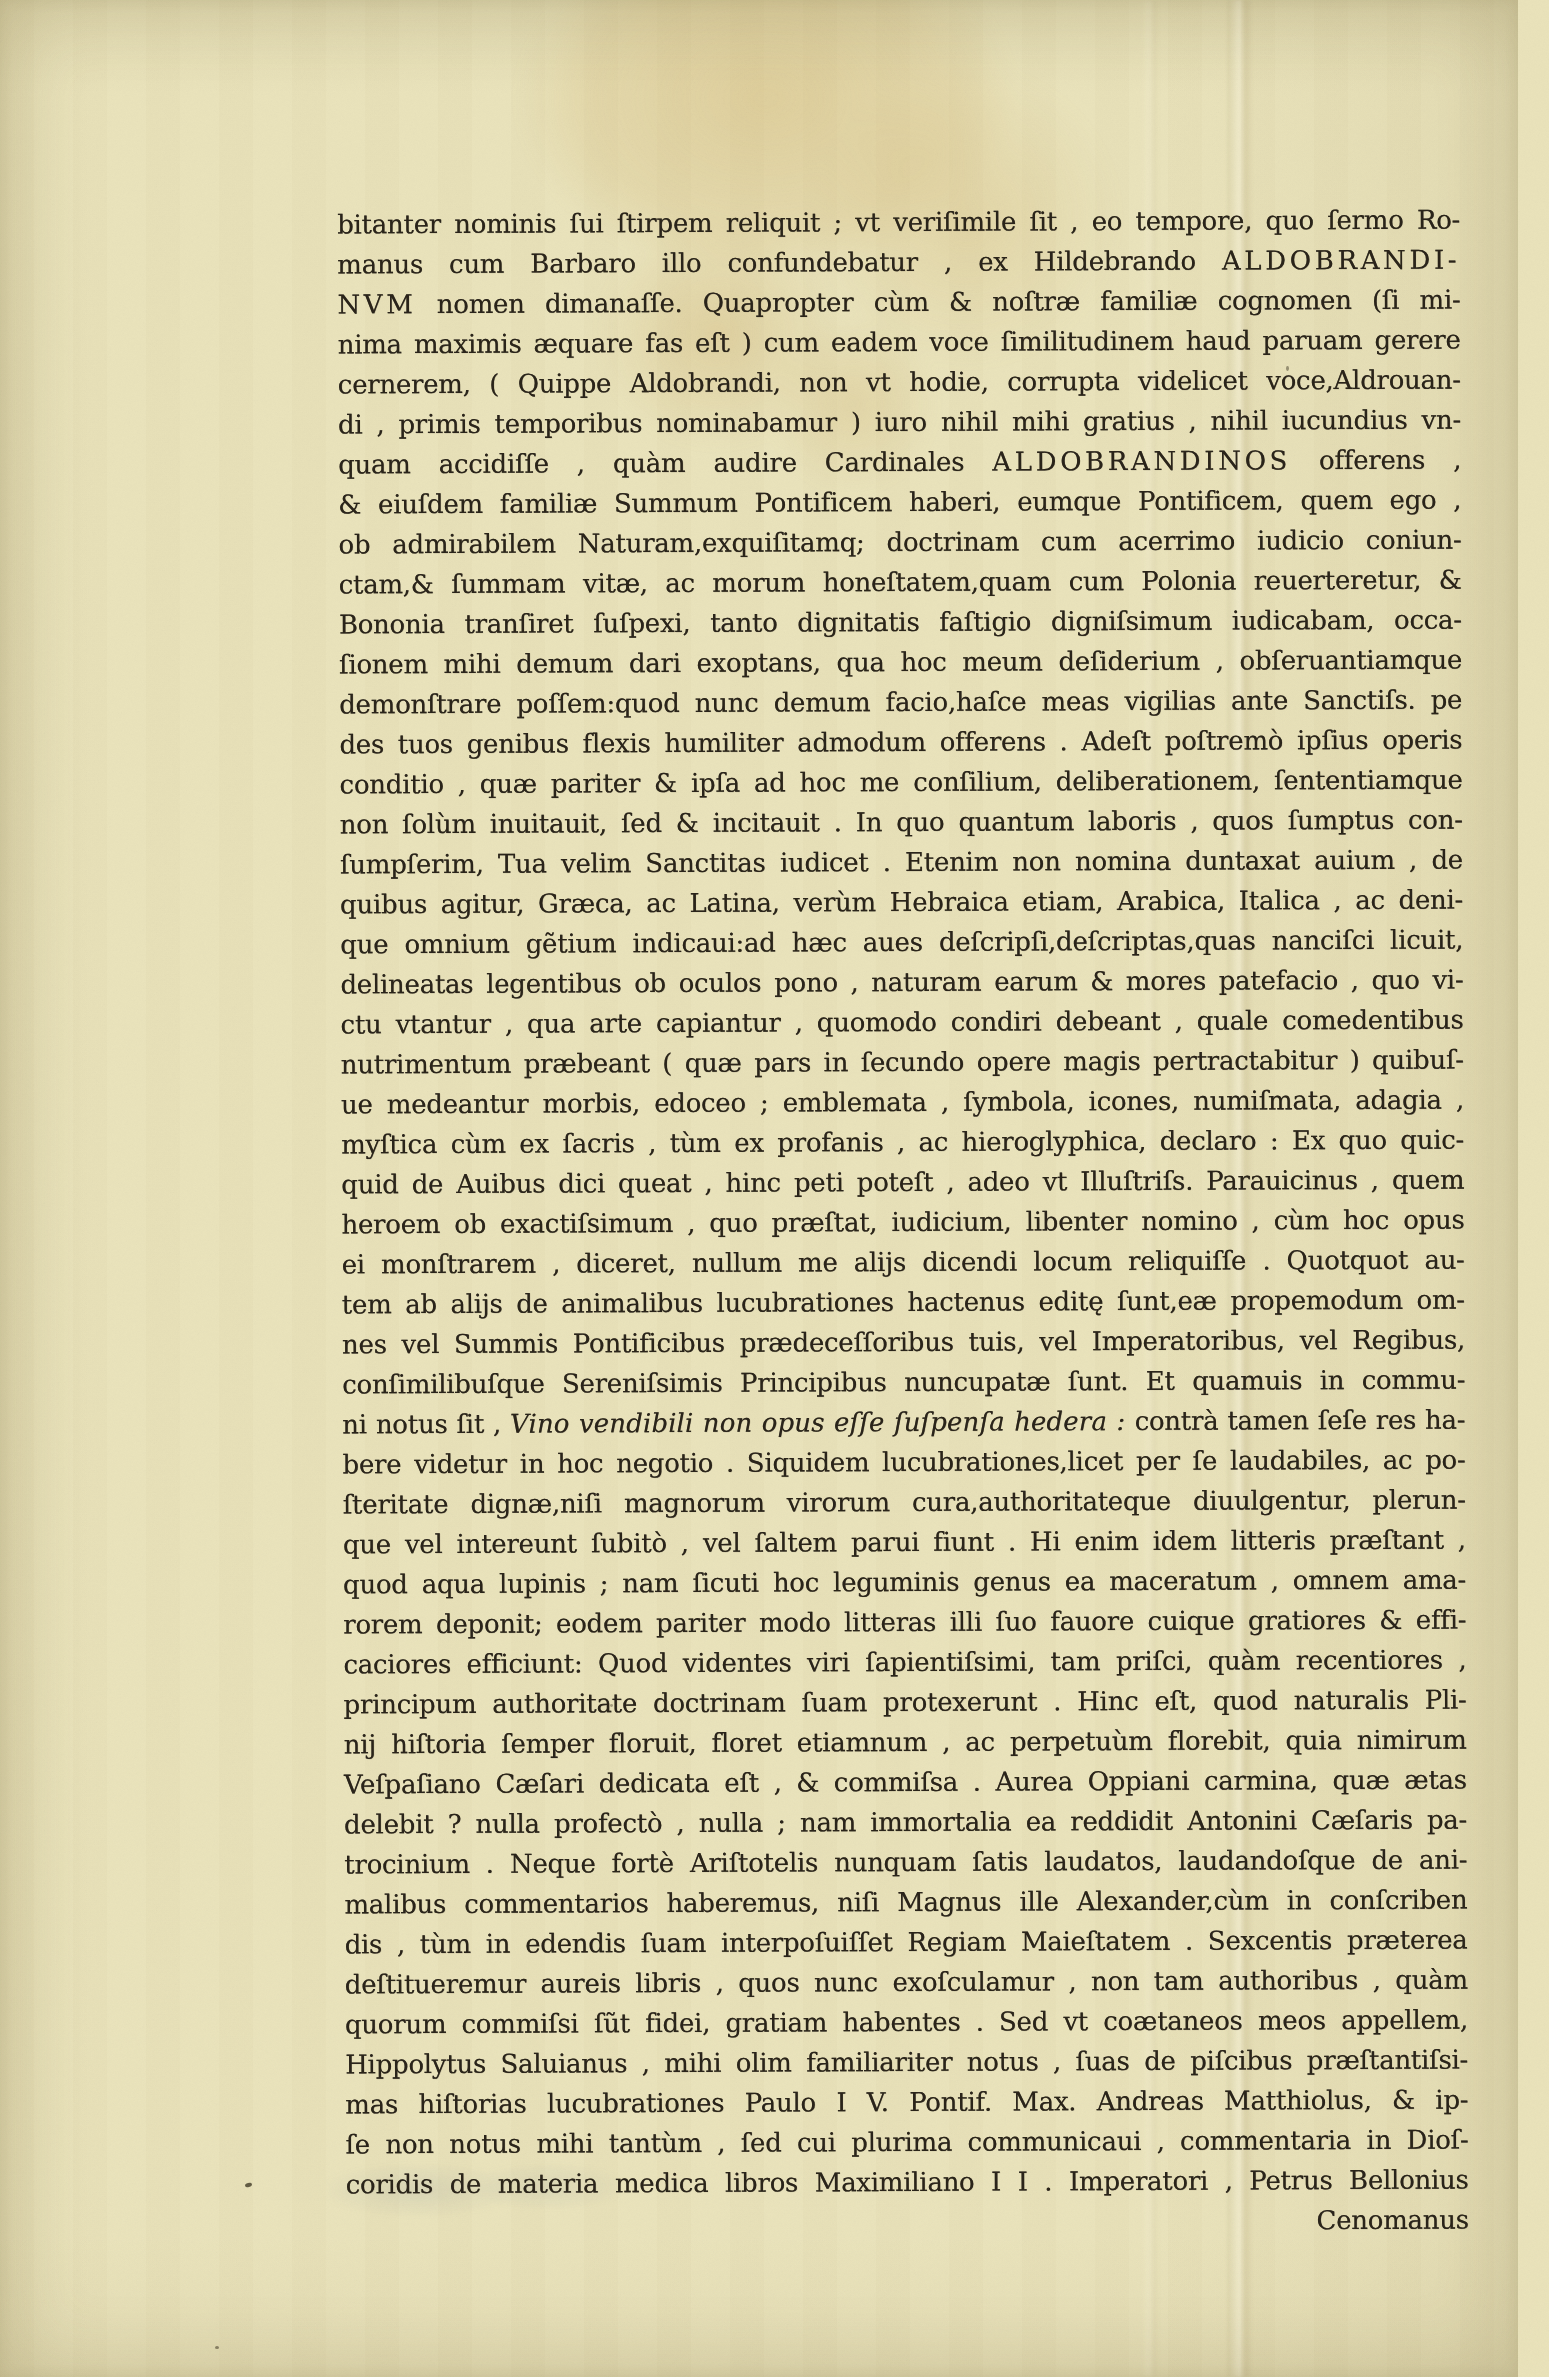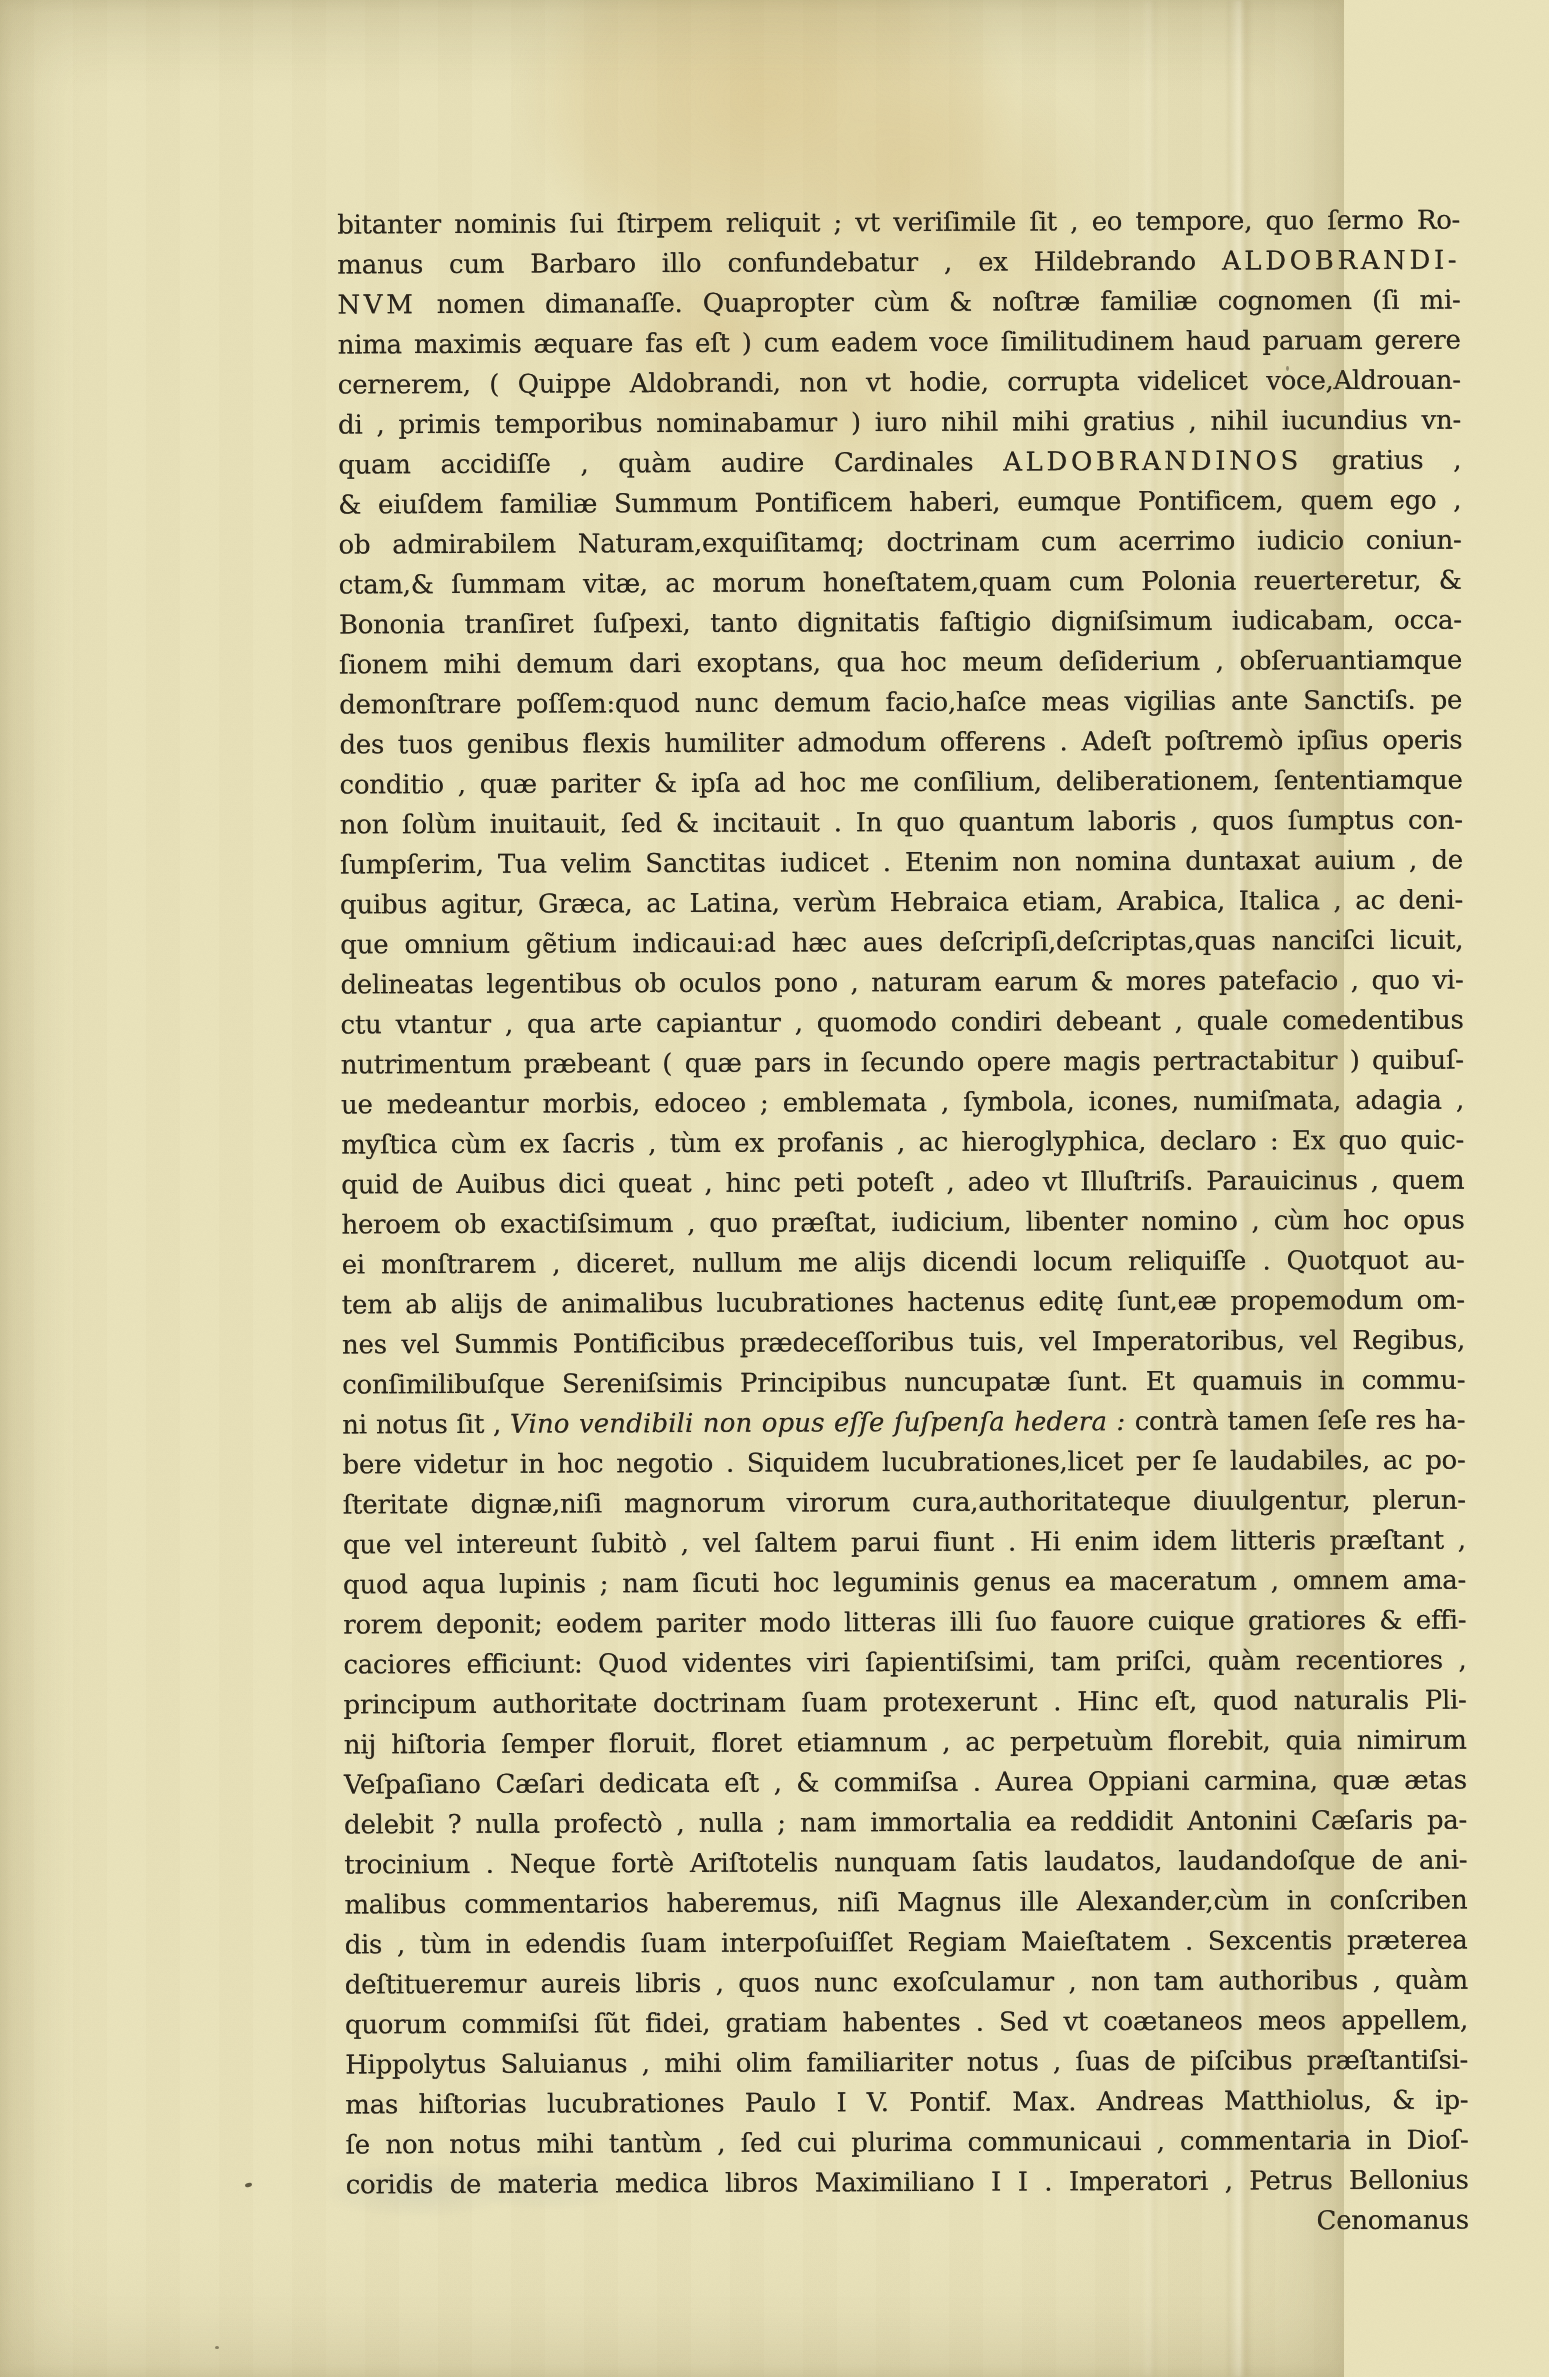--- a/index.html
+++ b/index.html
@@ -7,30 +7,29 @@
     --ink:#2a241a;
     --stain:rgba(201,166,92,0.32);
   }
   html,body{margin:0;padding:0;}
   body{
     width:1550px;height:2377px;overflow:hidden;
     background:var(--paper);
     font-family:"DejaVu Serif","Liberation Serif",serif;
   }
   .page{
-    position:relative;width:1320px;height:2377px;
+    position:relative;width:1518px;height:2377px;
     background:
       linear-gradient(90deg, rgba(125,108,58,0.06) 0%, rgba(125,108,58,0.0) 6%,
         rgba(125,108,58,0.0) 76%, rgba(140,120,66,0.05) 93%, rgba(125,108,58,0.08) 100%),
       linear-gradient(180deg, rgba(120,104,55,0.07) 0%, rgba(120,104,55,0.0) 4%,
         rgba(120,104,55,0.0) 94%, rgba(120,104,55,0.06) 100%),
       repeating-linear-gradient(90deg, rgba(90,80,40,0.015) 0px, rgba(90,80,40,0.015) 34px,
         rgba(255,252,235,0.02) 34px, rgba(255,252,235,0.02) 73px),
       var(--paper);
-    padding-left: 24px;
   }
   .stain-top{
     position:absolute;left:509px;top:-78px;width:715px;height:588px;
     background:
       radial-gradient(46% 40% at 36% 30%, var(--stain), rgba(201,166,92,0.17) 55%, rgba(201,166,92,0) 76%),
       radial-gradient(30% 36% at 64% 50%, rgba(201,166,92,0.22), rgba(201,166,92,0) 72%),
       radial-gradient(24% 28% at 29% 70%, rgba(196,158,82,0.26), rgba(196,158,82,0) 70%),
       radial-gradient(16% 20% at 48% 82%, rgba(196,158,82,0.20), rgba(196,158,82,0) 75%);
     filter:blur(6.9px);
     pointer-events:none;
@@ -98,21 +97,21 @@
   <div class="speck speck-4"></div>
 
   <div class="text-block">
     <div id="lines">
         <div class="line"><span class="seg-normal">bitanter nominis ſui ſtirpem reliquit ; vt veriſimile ſit , eo tempore, quo ſermo Ro-</span></div>
         <div class="line"><span class="seg-normal">manus cum Barbaro illo confundebatur , ex Hildebrando </span><span class="seg-caps">ALDOBRANDI-</span></div>
         <div class="line"><span class="seg-caps">NVM</span><span class="seg-normal"> nomen dimanaſſe. Quapropter cùm &amp; noſtræ familiæ cognomen (ſi mi-</span></div>
         <div class="line"><span class="seg-normal">nima maximis æquare fas eſt ) cum eadem voce ſimilitudinem haud paruam gerere</span></div>
         <div class="line"><span class="seg-normal">cernerem, ( Quippe Aldobrandi, non vt hodie, corrupta videlicet voce,Aldrouan-</span></div>
         <div class="line"><span class="seg-normal">di , primis temporibus nominabamur ) iuro nihil mihi gratius , nihil iucundius vn-</span></div>
-        <div class="line"><span class="seg-normal">quam accidiſſe , quàm audire Cardinales </span><span class="seg-caps">ALDOBRANDINOS</span><span class="seg-normal"> gratius ,</span></div>
+        <div class="line"><span class="seg-normal">quam accidiſſe , quàm audire Cardinales </span><span class="seg-caps">ALDOBRANDINOS</span><span class="seg-normal"> offerens ,</span></div>
         <div class="line"><span class="seg-normal">&amp; eiuſdem familiæ Summum Pontificem haberi, eumque Pontificem, quem ego ,</span></div>
         <div class="line"><span class="seg-normal">ob admirabilem Naturam,exquiſitamq; doctrinam cum acerrimo iudicio coniun-</span></div>
         <div class="line"><span class="seg-normal">ctam,&amp; ſummam vitæ, ac morum honeſtatem,quam cum Polonia reuerteretur, &amp;</span></div>
         <div class="line"><span class="seg-normal">Bononia tranſiret ſuſpexi, tanto dignitatis faſtigio digniſsimum iudicabam, occa-</span></div>
         <div class="line"><span class="seg-normal">ſionem mihi demum dari exoptans, qua hoc meum deſiderium , obſeruantiamque</span></div>
         <div class="line"><span class="seg-normal">demonſtrare poſſem:quod nunc demum facio,haſce meas vigilias ante Sanctiſs. pe</span></div>
         <div class="line"><span class="seg-normal">des tuos genibus flexis humiliter admodum offerens . Adeſt poſtremò ipſius operis</span></div>
         <div class="line"><span class="seg-normal">conditio , quæ pariter &amp; ipſa ad hoc me conſilium, deliberationem, ſententiamque</span></div>
         <div class="line"><span class="seg-normal">non ſolùm inuitauit, ſed &amp; incitauit . In quo quantum laboris , quos ſumptus con-</span></div>
         <div class="line"><span class="seg-normal">ſumpſerim, Tua velim Sanctitas iudicet . Etenim non nomina duntaxat auium , de</span></div>

